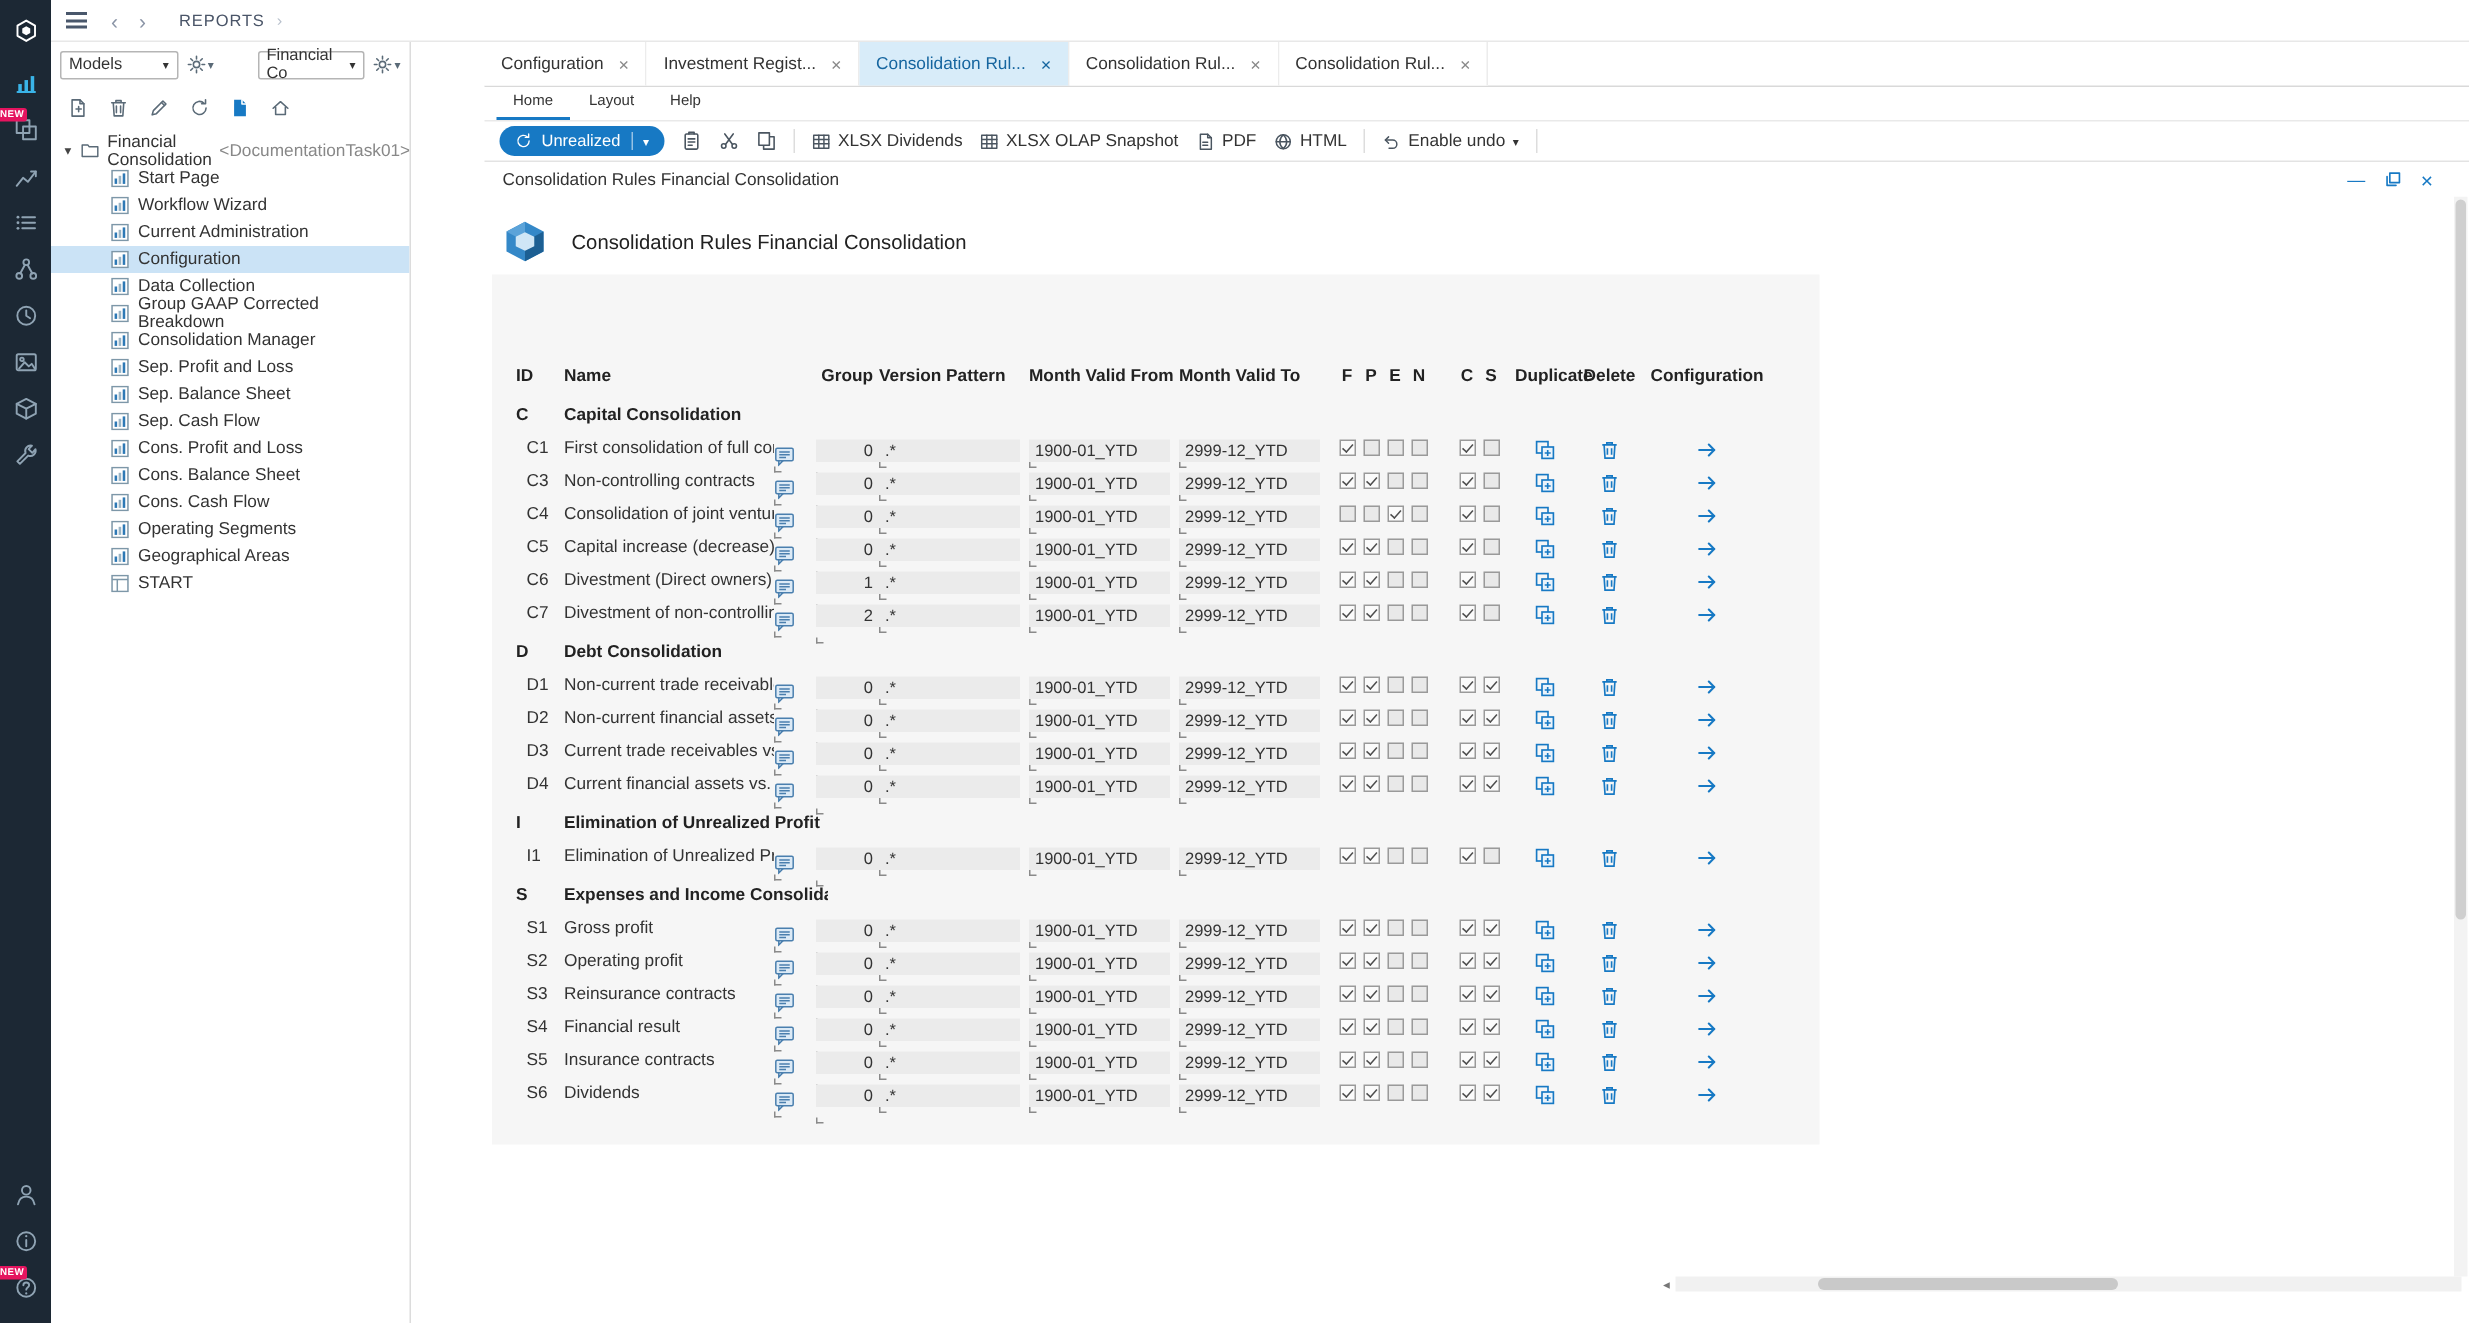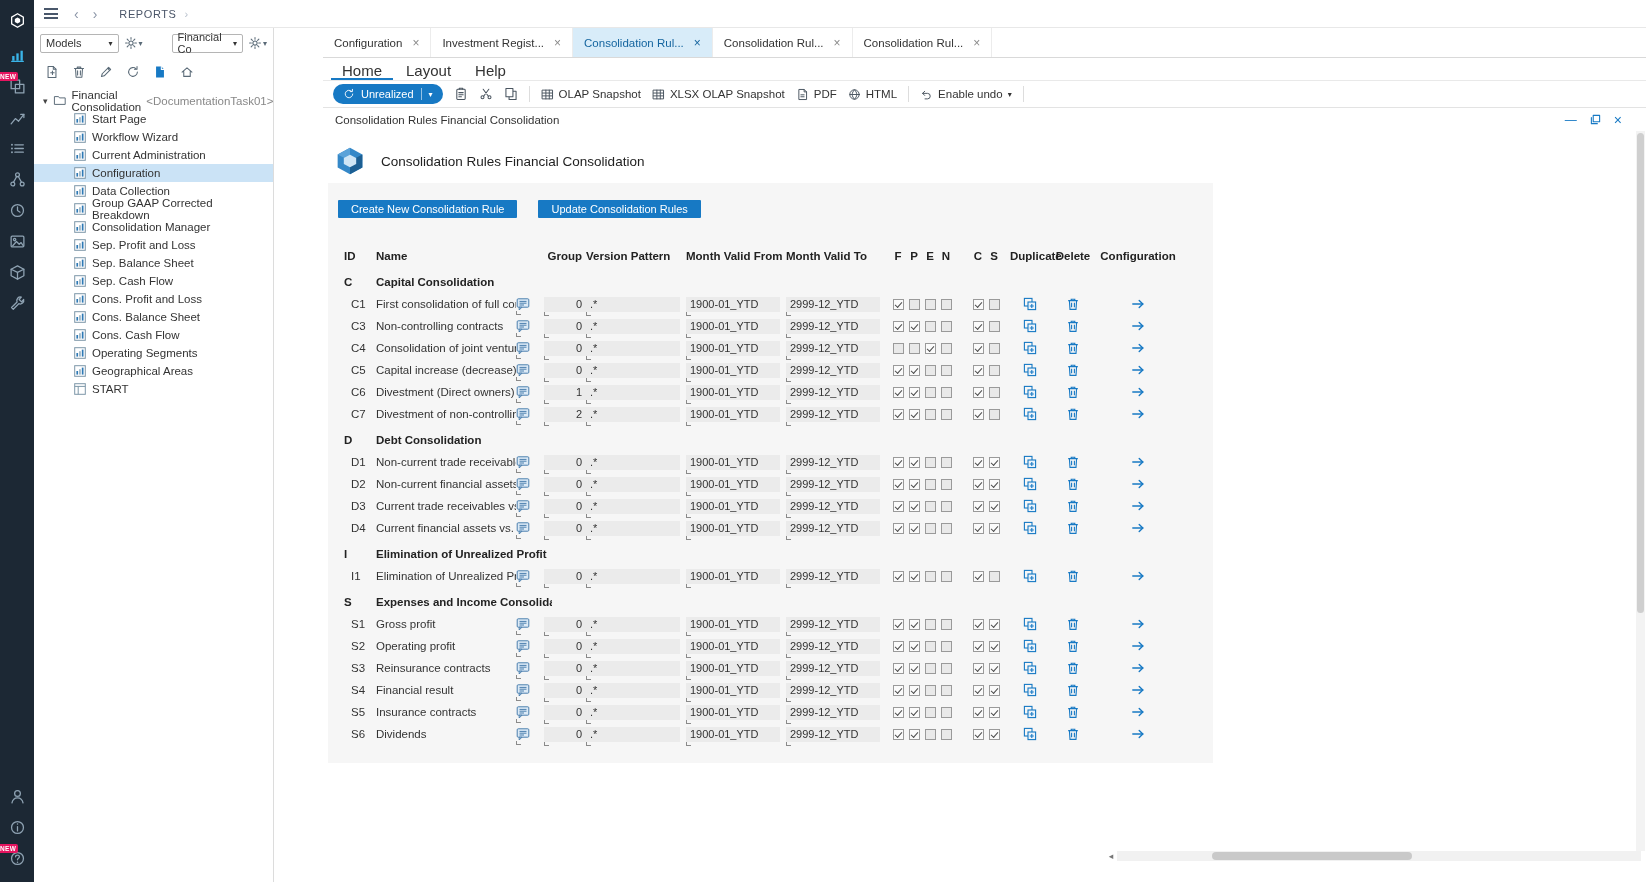--- a/index.html
+++ b/index.html
@@ -56,21 +56,21 @@
 
   
   .main{position:absolute;left:323px;top:28px;right:0;bottom:0;display:flex;flex-direction:column;background:#fff}
   .tabbar{height:30px;display:flex;border-bottom:1px solid #d9d9d9;background:#fff}
   .tab{display:flex;align-items:center;gap:10px;padding:0 11px;border-right:1px solid #ececec;
     font-size:11.5px;color:#333;cursor:pointer;background:#fff;white-space:nowrap}
   .tab.active{background:#d8ecf9;color:#15659f}
   .tab .x{color:#8a8a8a;font-size:12px;line-height:1}
   .tab.active .x{color:#15659f}
   .menubar{height:23px;display:flex;align-items:stretch;gap:2px;padding:0 8px;border-bottom:1px solid #e9e9e9}
-  .menu-item{padding:4px 11px 3px;font-size:15px;cursor:pointer;border-bottom:2px solid transparent}
+  .menu-item{padding:4px 11px 3px;font-size:10px;cursor:pointer;border-bottom:2px solid transparent}
   .menu-item.active{border-bottom-color:#1779c4}
   .ribbon{height:27px;display:flex;align-items:center;gap:11px;padding:0 10px;border-bottom:1px solid #e3e3e3}
   .btn-recalc{height:20px;background:#1779c4;color:#fff;border-radius:11px;display:flex;align-items:center;
     padding:0 10px;gap:6px;cursor:pointer;font-size:11px}
   .btn-recalc svg{width:12px;height:12px}
   .btn-recalc .pill-divider{width:1px;height:12px;background:rgba(255,255,255,.55);margin:0 1px}
   .tb-icon{color:#4a5560;cursor:pointer;display:flex}
   .tb-btn{display:flex;align-items:center;gap:5px;color:#333;cursor:pointer;font-size:11.5px;white-space:nowrap}
   .tb-btn svg{width:13px;height:13px;color:#4a5560}
   .v-sep{width:1px;height:16px;background:#ddd}
@@ -83,21 +83,21 @@
   .content{flex:1;position:relative;background:#fff;overflow:hidden}
   .doc-head{position:absolute;left:12px;top:15px;display:flex;align-items:center;gap:16px}
   .doc-head .cube svg{width:30px;height:30px}
   .doc-title{font-size:13.5px;color:#222}
   .panel{position:absolute;left:5px;top:52px;width:885px;height:580px;background:#f6f6f6}
   .btn-row{position:absolute;left:10px;top:17px;display:flex;gap:21px}
   .btn-blue{height:18px;background:#1779c4;color:#fff;font-size:11px;display:flex;align-items:center;
     padding:0 13px;cursor:pointer;border-radius:1px;white-space:nowrap}
 
   .rules{position:absolute;left:14px;top:62px;width:860px}
-  .trow{display:flex;align-items:center;height:22px}
+  .trow{display:flex;height:22px}
   .thead{font-weight:bold;color:#222;height:22px}
   .tsec{font-weight:bold;color:#222;margin-top:4px}
   .c-id{width:34px;padding-left:9px;flex:none}
   .thead .c-id,.tsec .c-id{padding-left:2px}
   .c-name{width:140px;white-space:nowrap;overflow:hidden;flex:none}
   .tsec .c-name{width:176px}
   .c-comment{width:24px;display:flex;align-items:center;flex:none}
   .c-group{width:46px;display:flex;justify-content:flex-end;flex:none}
   .thead .c-group{display:block;text-align:right;padding-right:4px}
   .c-ver{width:100px;flex:none}
@@ -557,21 +557,21 @@
         </svg>
       </span>
     <span class="v-sep"></span>
     <div class="tb-btn">
       <span class="ic">
           <svg viewBox="0 0 16 16" fill="none" stroke="currentColor" stroke-width="1.2" stroke-linecap="round" stroke-linejoin="round">
             <rect x="1.8" y="2.6" width="12.4" height="10.8"></rect>
             <path d="M1.8 6.2h12.4M1.8 9.7h12.4M6 2.6v10.8M10.2 2.6v10.8"></path>
           </svg>
         </span>
-      <span>OLAP Snapshot</span>
+      <span>XLSX Dividends</span>
     </div>
     <div class="tb-btn">
       <span class="ic">
           <svg viewBox="0 0 16 16" fill="none" stroke="currentColor" stroke-width="1.2" stroke-linecap="round" stroke-linejoin="round">
             <rect x="1.8" y="2.6" width="12.4" height="10.8"></rect>
             <path d="M1.8 6.2h12.4M1.8 9.7h12.4M6 2.6v10.8M10.2 2.6v10.8"></path>
           </svg>
         </span>
       <span>XLSX OLAP Snapshot</span>
     </div>
@@ -628,24 +628,20 @@
             <path d="M17 2 31 9.5v15L17 32 3 24.5v-15z" fill="#3488c8"></path>
             <path d="M17 2v15L3 9.5z" fill="#5ba3d9"></path>
             <path d="M17 17l14-7.5v15L17 32z" fill="#1c5f93"></path>
             <path d="M10 13.5 17 10l7 3.5v7L17 24l-7-3.5z" fill="#cfe6f6"></path>
           </svg>
         </span>
       <span class="doc-title">Consolidation Rules Financial Consolidation</span>
     </div>
 
     <div class="panel">
-      <div class="btn-row">
-        <div class="btn-blue">Create New Consolidation Rule</div>
-        <div class="btn-blue">Update Consolidation Rules</div>
-      </div>
       <div class="rules">
         <div class="trow thead">
           <div class="c-id">ID</div>
           <div class="c-name">Name</div>
           <div class="c-comment"></div>
           <div class="c-group">Group</div>
           <div class="c-ver">Version Pattern</div>
           <div class="c-from">Month Valid From</div>
           <div class="c-to">Month Valid To</div>
           <div class="c-chk">F</div>

